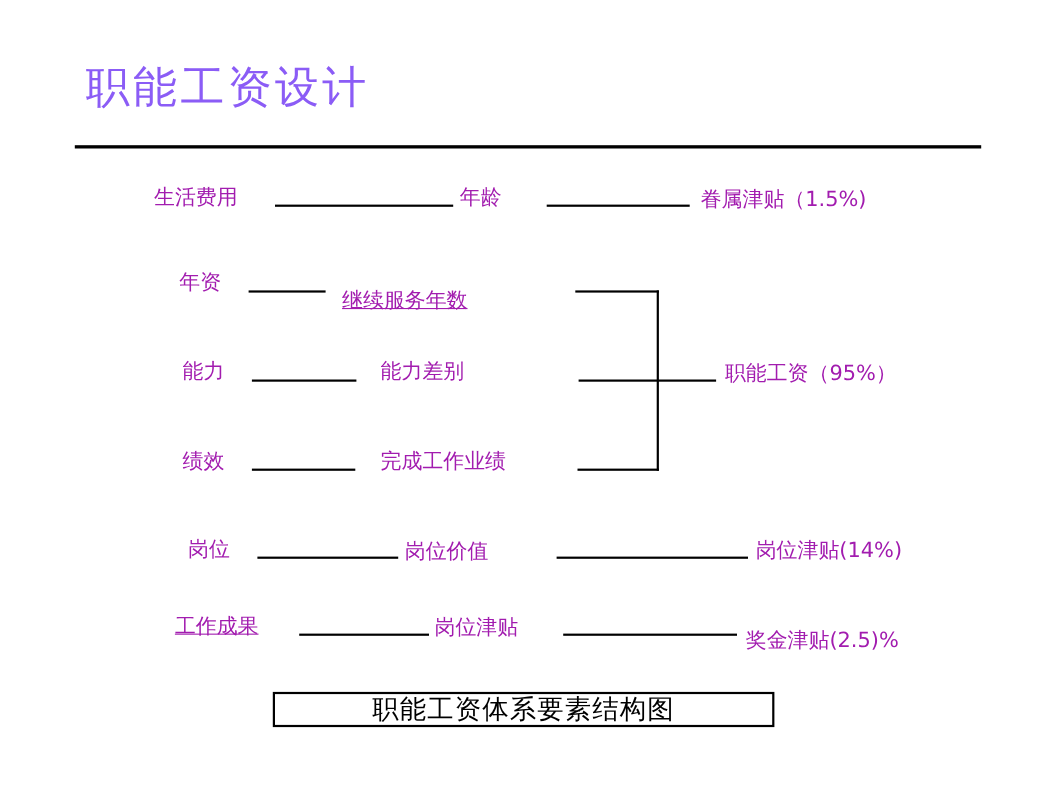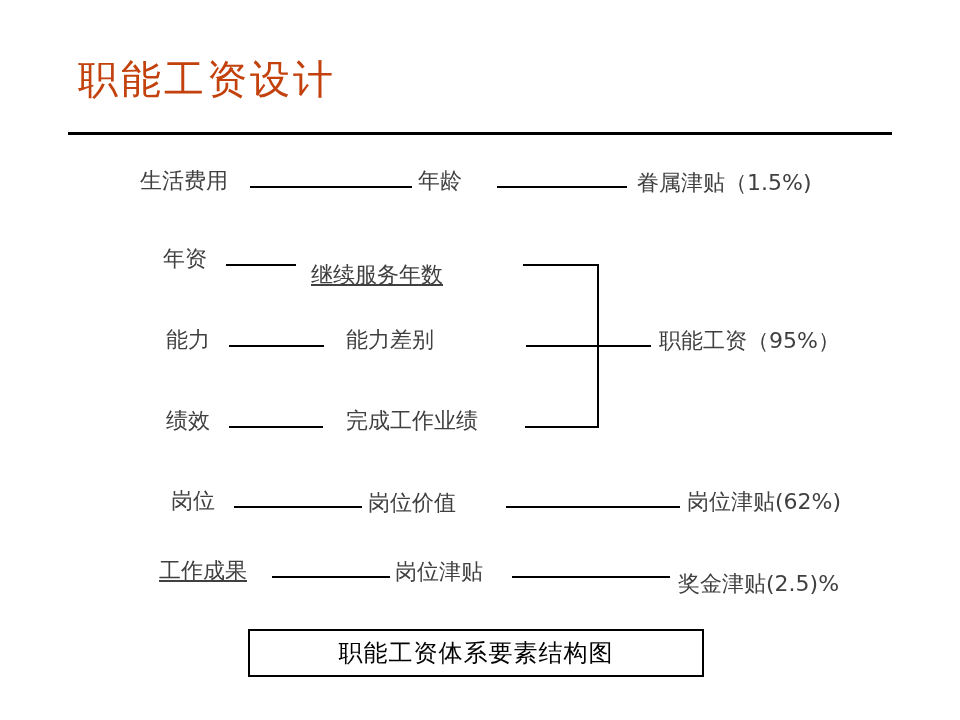--- a/index.html
+++ b/index.html
@@ -18,54 +18,54 @@
     position: relative;
     width: 960px;
     height: 720px;
   }
   .title {
     position: absolute;
     left: 78px;
     top: 52px;
     font-size: 40px;
     letter-spacing: 3px;
-    color: #c2410c;
+    color: #8b5cf6;
     white-space: nowrap;
   }
   .title-rule {
     position: absolute;
     left: 68px;
     top: 132px;
     width: 824px;
     height: 3px;
     background: #000000;
   }
   .node {
     position: absolute;
-    font-size: 22px;
+    font-size: 19px;
     white-space: nowrap;
-    color: #404040;
+    color: #a21caf;
     line-height: 1;
   }
   .hline {
     position: absolute;
     height: 2px;
     background: #000000;
   }
   .vline {
     position: absolute;
     width: 2px;
     background: #000000;
   }
   .caption-box {
     position: absolute;
     left: 248px;
     top: 629px;
     width: 456px;
-    height: 48px;
+    height: 32px;
     border: 2px solid #000000;
     box-sizing: border-box;
     display: flex;
     align-items: center;
     justify-content: center;
   }
   .caption-box span {
     font-size: 24px;
     letter-spacing: 1px;
     white-space: nowrap;
@@ -101,21 +101,21 @@
   <div class="hline" style="left:229px; top:426px; width:94px;"></div>
   <div class="node" style="left:333px; top:410px;margin-left:13px;">完成工作业绩</div>
   <div class="hline" style="left:525px; top:426px; width:74px;"></div>
 
   <div class="vline" style="left:597px; top:264px; height:164px;"></div>
 
   <div class="node" style="left:171px; top:490px;">岗位</div>
   <div class="hline" style="left:234px; top:506px; width:128px;"></div>
   <div class="node" style="left:368px; top:492px;font-family:Liberation Serif, serif;">岗位价值</div>
   <div class="hline" style="left:506px; top:506px; width:174px;"></div>
-  <div class="node" style="left:687px; top:491px;">岗位津贴(62%)</div>
+  <div class="node" style="left:687px; top:491px;">岗位津贴(14%)</div>
 
   <div class="node" style="left:159px; top:560px;text-decoration:underline;">工作成果</div>
   <div class="hline" style="left:272px; top:576px; width:118px;"></div>
   <div class="node" style="left:395px; top:561px;">岗位津贴</div>
   <div class="hline" style="left:512px; top:576px; width:158px;"></div>
   <div class="node" style="left:678px; top:573px;">奖金津贴(2.5)%</div>
 
   <div class="caption-box">
     <span>职能工资体系要素结构图</span>
   </div>

